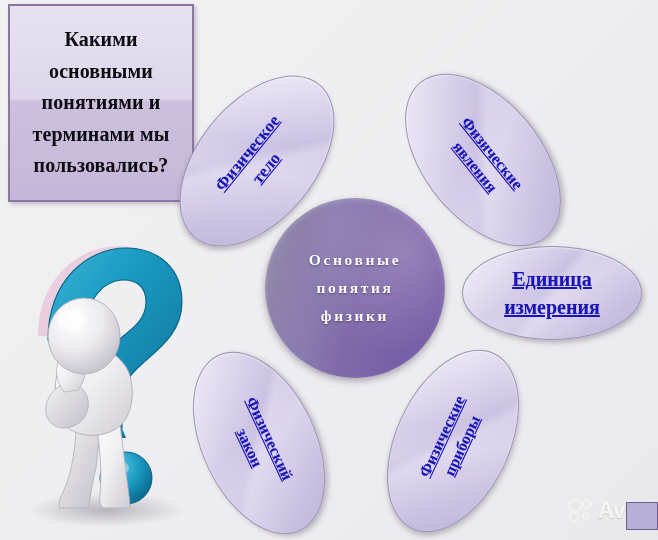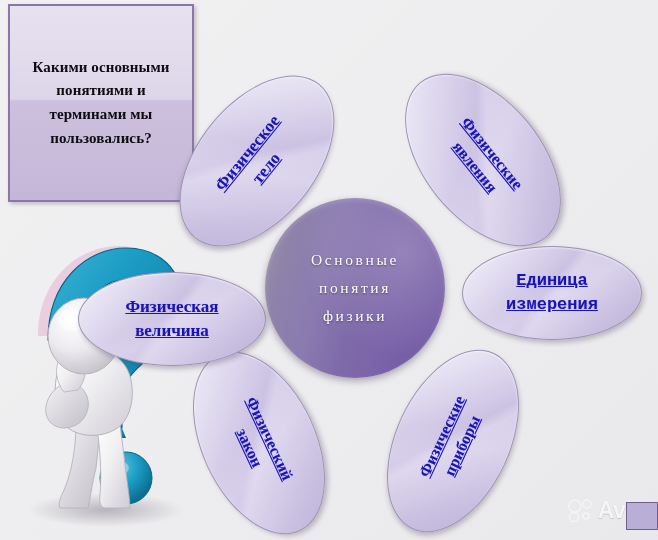--- a/index.html
+++ b/index.html
@@ -29,21 +29,21 @@
     background: linear-gradient(to bottom,
         #e6e1ef 0%, #e3ddee 22%, #ddd5e9 48%,
         #cdc0de 49%, #c9bcdb 75%, #c4b6d8 100%);
     box-sizing: border-box;
     box-shadow: 2px 2px 4px rgba(80,70,95,0.30);
     display: flex;
     align-items: center;
     justify-content: center;
   }
   #question-text {
-    font-size: 15px;
+    font-size: 20px;
     font-weight: bold;
     color: #0c0b10;
     text-align: center;
     line-height: 1.58;
     letter-spacing: 0.1px;
     padding: 0 6px;
   }
 
   
   #title-box {
@@ -113,21 +113,21 @@
   
   #petal-telo      { left: 198px; top: 62px;  width: 116px; height: 196px;
                      transform: rotate(39deg); }
   #petal-telo .petal-label   { font-size: 17px; transform: rotate(-90deg); }
 
   #petal-yavleniya { left: 424px; top: 60px;  width: 116px; height: 198px;
                      transform: rotate(-39deg); }
   #petal-yavleniya .petal-label { font-size: 16px; transform: rotate(90deg); }
 
   #petal-edinica   { left: 462px; top: 246px; width: 178px; height: 92px; }
-  #petal-edinica .petal-label   { font-size: 17px; font-family: Liberation Mono, monospace; }
+  #petal-edinica .petal-label   { font-size: 20px; }
 
   #petal-pribory   { left: 396px; top: 344px; width: 112px; height: 192px;
                      transform: rotate(25deg); }
   #petal-pribory .petal-label   { font-size: 16px; transform: rotate(-90deg); }
 
   #petal-zakon     { left: 202px; top: 346px; width: 112px; height: 192px;
                      transform: rotate(-25deg); }
   #petal-zakon .petal-label     { font-size: 16px; transform: rotate(90deg); }
 
   #petal-velichina { left: 78px;  top: 272px; width: 186px; height: 92px; }
@@ -150,21 +150,21 @@
     box-shadow: 0 3px 7px rgba(60,50,80,0.38),
                 inset 0 2px 5px rgba(255,255,255,0.18);
     display: flex;
     align-items: center;
     justify-content: center;
     z-index: 5;
   }
   #center-label {
     color: #ffffff;
     font-size: 15.5px;
-    font-weight: normal;
+    font-weight: bold;
     letter-spacing: 2.6px;
     text-align: center;
     line-height: 1.82;
     white-space: pre-line;
     text-shadow: 0 1px 2px rgba(40,30,60,0.55);
   }
 
   
   #watermark {
     position: absolute;
@@ -293,24 +293,20 @@
   <div class="petal" id="petal-pribory">
     <span class="petal-label">Физические
 приборы</span>
   </div>
 
   <div class="petal" id="petal-zakon">
     <span class="petal-label">Физический
 закон</span>
   </div>
 
-  <div class="petal" id="petal-velichina">
-    <span class="petal-label">Физическая
-величина</span>
-  </div>
 
   <div id="center-circle">
     <span id="center-label">Основные
 понятия
 физики</span>
   </div>
 
   <div id="watermark">
     <svg width="26" height="24" viewBox="0 0 26 24">
       <circle cx="7" cy="7" r="6" fill="none" stroke="#ffffff" stroke-width="1.6" opacity="0.9"></circle>

